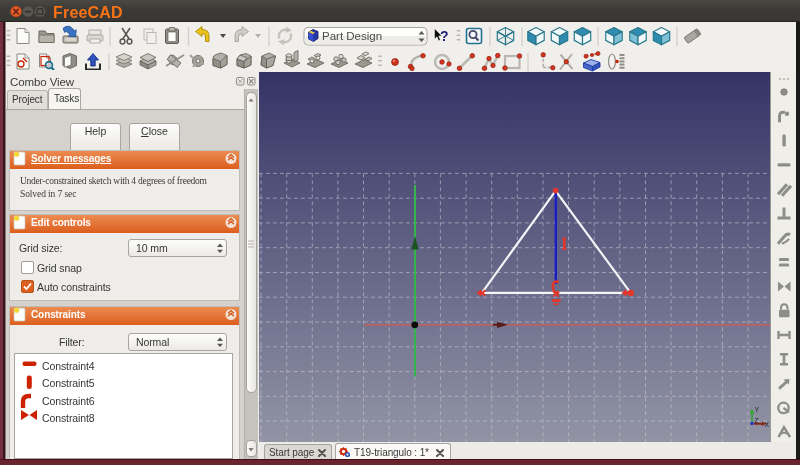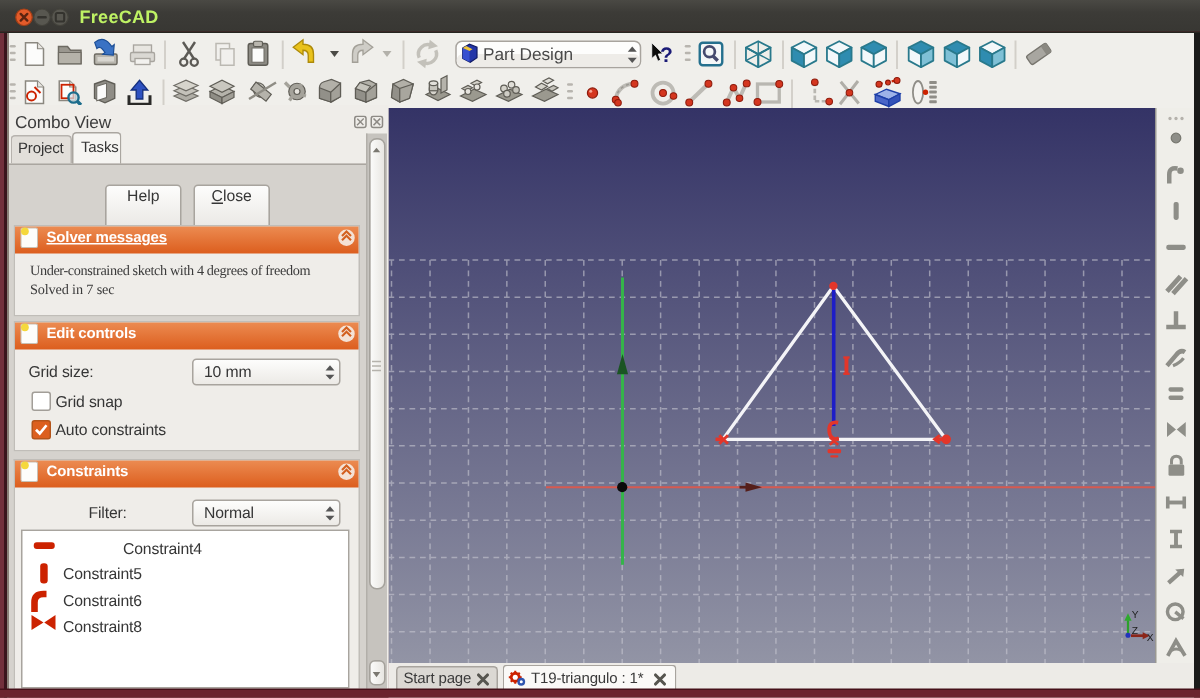--- a/index.html
+++ b/index.html
@@ -1,20 +1,20 @@
 <!DOCTYPE html>
 <html><head>
 <meta charset="utf-8">
 <style>
   html,body{margin:0;padding:0;width:800px;height:465px;overflow:hidden;
     font-family:"Liberation Sans",sans-serif;background:#66222c;}
   .abs{position:absolute;}
   #titlebar{left:0;top:0;width:800px;height:22px;
     background:linear-gradient(#4a4944,#3c3b37 40%,#383733);border-bottom:1px solid #262520;box-sizing:border-box;}
-  #titletxt{left:53px;top:4px;font-size:12px;font-weight:bold;color:#bef264;letter-spacing:0.2px;}
+  #titletxt{left:53px;top:4px;font-size:16px;font-weight:bold;color:#f97316;letter-spacing:0.2px;}
   #toolbars{left:0;top:22px;width:800px;height:50px;background:#f0efeb;}
   #leftstrip{left:0;top:22px;width:6px;height:443px;background:linear-gradient(90deg,#72303c 0 3px,#3a141c 3px 5px,#8a8078 5px 6px);}
   #rightstrip{right:0;top:22px;width:4px;height:438px;background:#1a1a19;}
   #dock{left:6px;top:70px;width:253px;height:390px;background:#efede9;}
   #dockright{left:259px;top:72px;width:537px;height:393px;background:#efeee9;}
   #viewport{left:259px;top:72px;width:511px;height:370px;
     background:linear-gradient(#343366,#9294a5);}
   #tabbar{left:259px;top:442px;width:537px;height:18px;background:#edebe7;}
   #bottomstrip{left:0;top:459px;width:800px;height:6px;background:linear-gradient(#451019 0 1px,#6b242e 1px 100%);}
   .otext{position:absolute;color:#fff;font-weight:bold;font-size:10px;letter-spacing:-0.1px;}
@@ -457,21 +457,21 @@
 <div class="abs lbl" style="left:37px;top:281px;">Auto constraints</div>
 
 <div class="sect" style="top:306px;height:153px;border-bottom:none;">
   <div class="shead"></div>
 </div>
 <div class="abs otext" style="left:31px;top:309px;">Constraints</div>
 <div class="abs lbl" style="left:19px;top:336px;padding-left:40px;">Filter:</div>
 <div class="combo" style="left:128px;top:333px;width:99px;height:18px;"></div>
 <div class="abs lbl" style="left:136px;top:336px;">Normal</div>
 <div class="abs" style="left:14px;top:353px;width:219px;height:106px;background:#fff;border:1px solid #a8a49e;box-sizing:border-box;"></div>
-<div class="abs lbl" style="left:42px;top:360px;margin-left:40px;">Constraint4</div>
+<div class="abs lbl" style="left:42px;top:360px;">Constraint4</div>
 <div class="abs lbl" style="left:42px;top:377px;">Constraint5</div>
 <div class="abs lbl" style="left:42px;top:395px;">Constraint6</div>
 <div class="abs lbl" style="left:42px;top:412px;">Constraint8</div>
 <svg class="abs" style="left:18px;top:355px" width="22" height="70" id="clistsvg">
   <rect x="4.5" y="6.5" width="14" height="4.5" rx="2" fill="#cc2200"></rect>
   <rect x="8.8" y="20.5" width="5" height="13.5" rx="2.2" fill="#cc2200"></rect>
   <path d="M5 53 L5 46.5 Q5 41 11 41 L13 41" stroke="#cc2200" stroke-width="4.4" fill="none"></path>
   <path d="M3 55 L11 60 L3 65 Z" fill="#cc2200"></path>
   <path d="M19 55 L11.5 60 L19 65 Z" fill="#cc2200"></path>
 </svg>

